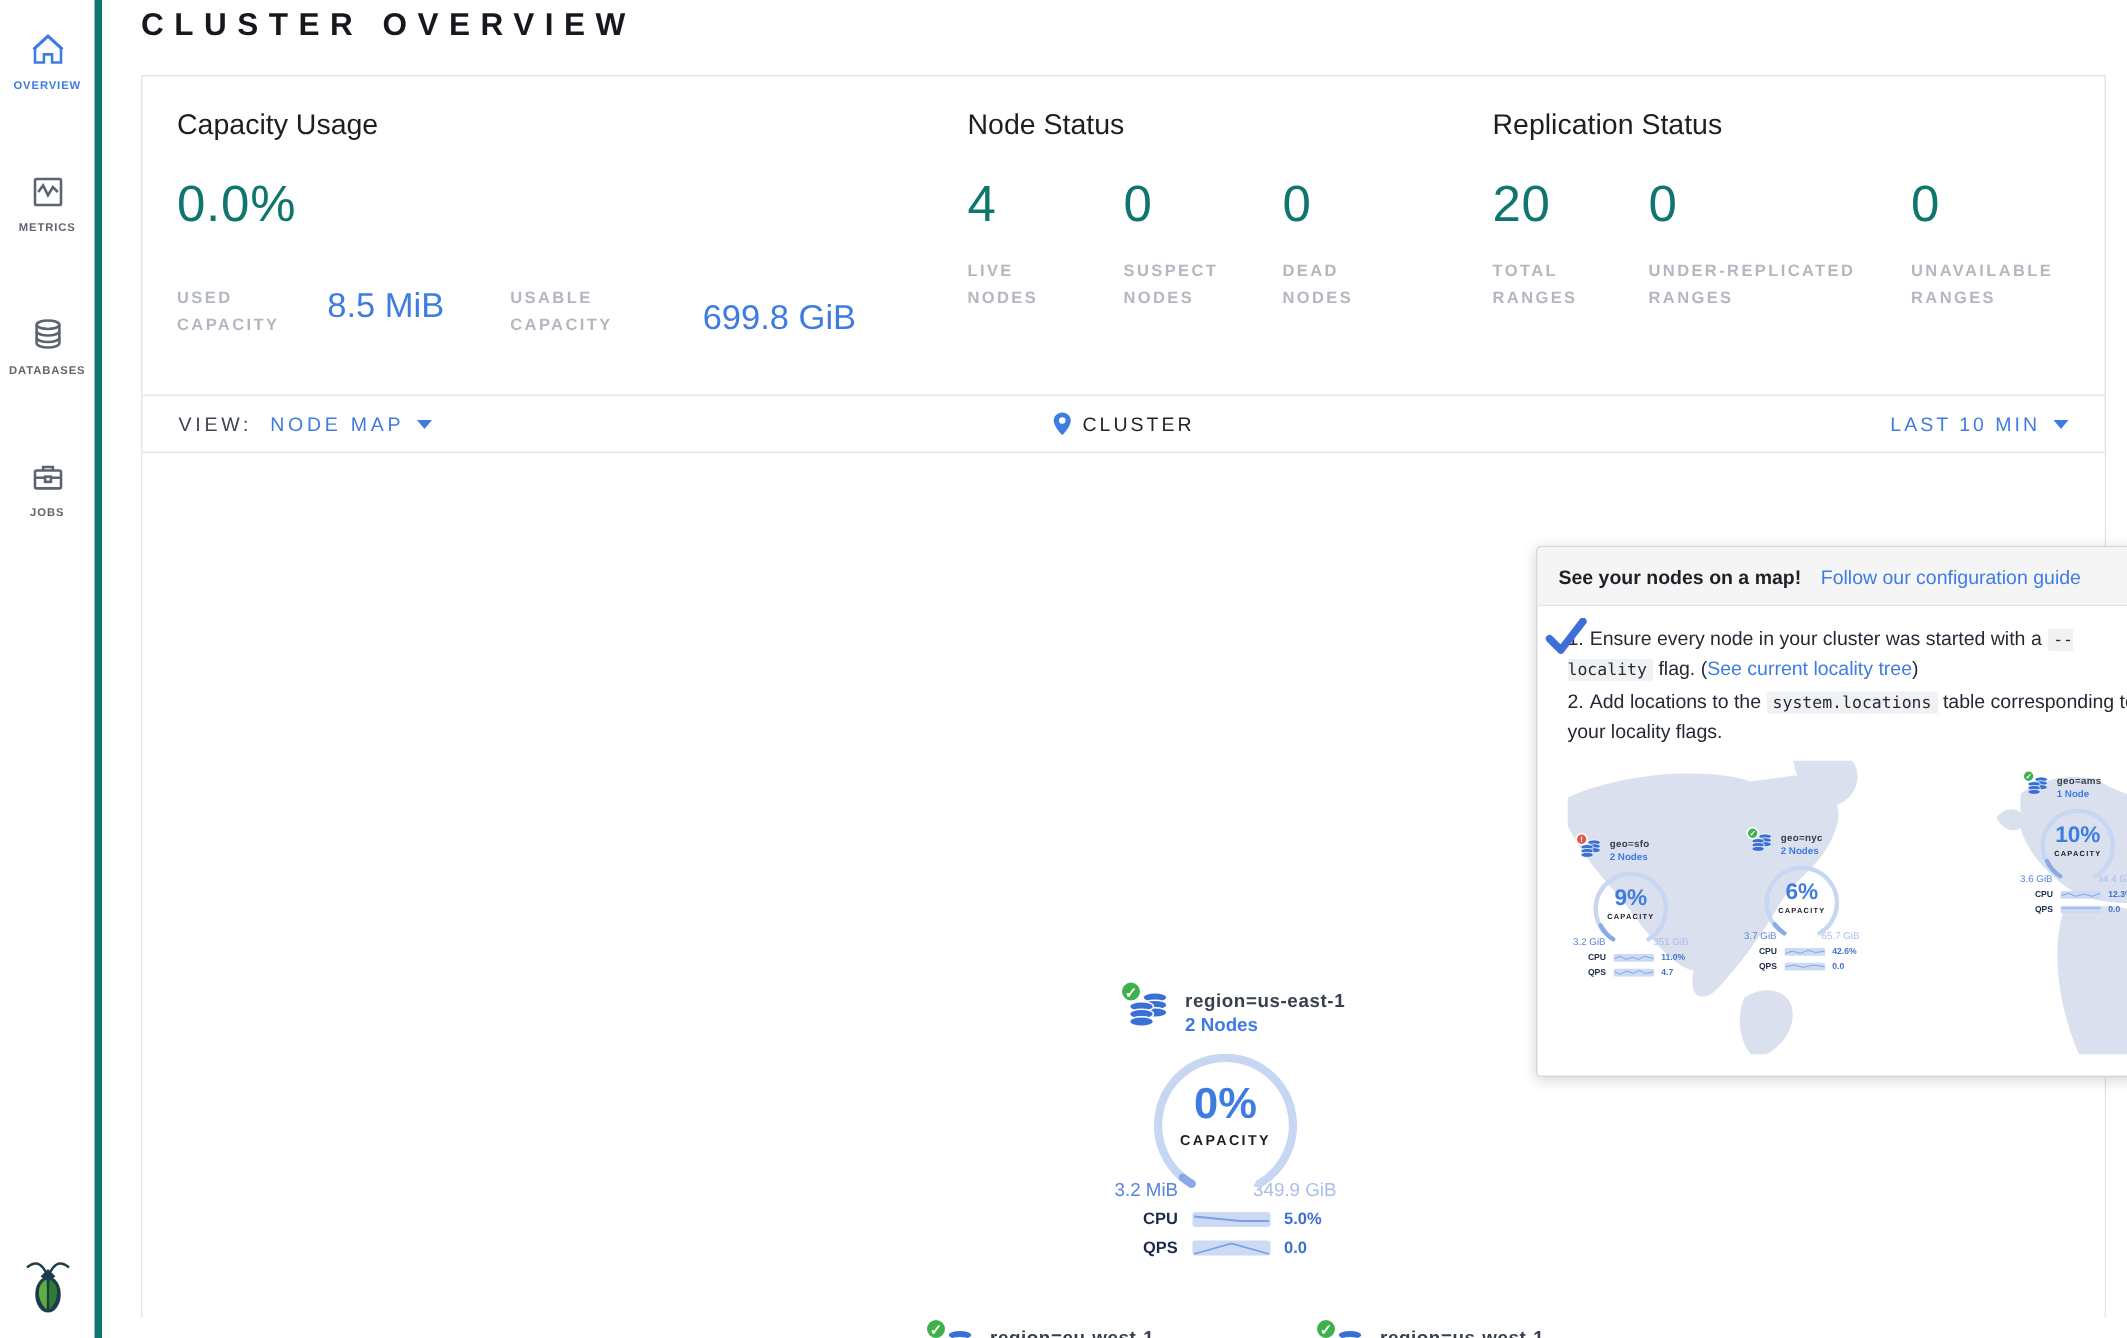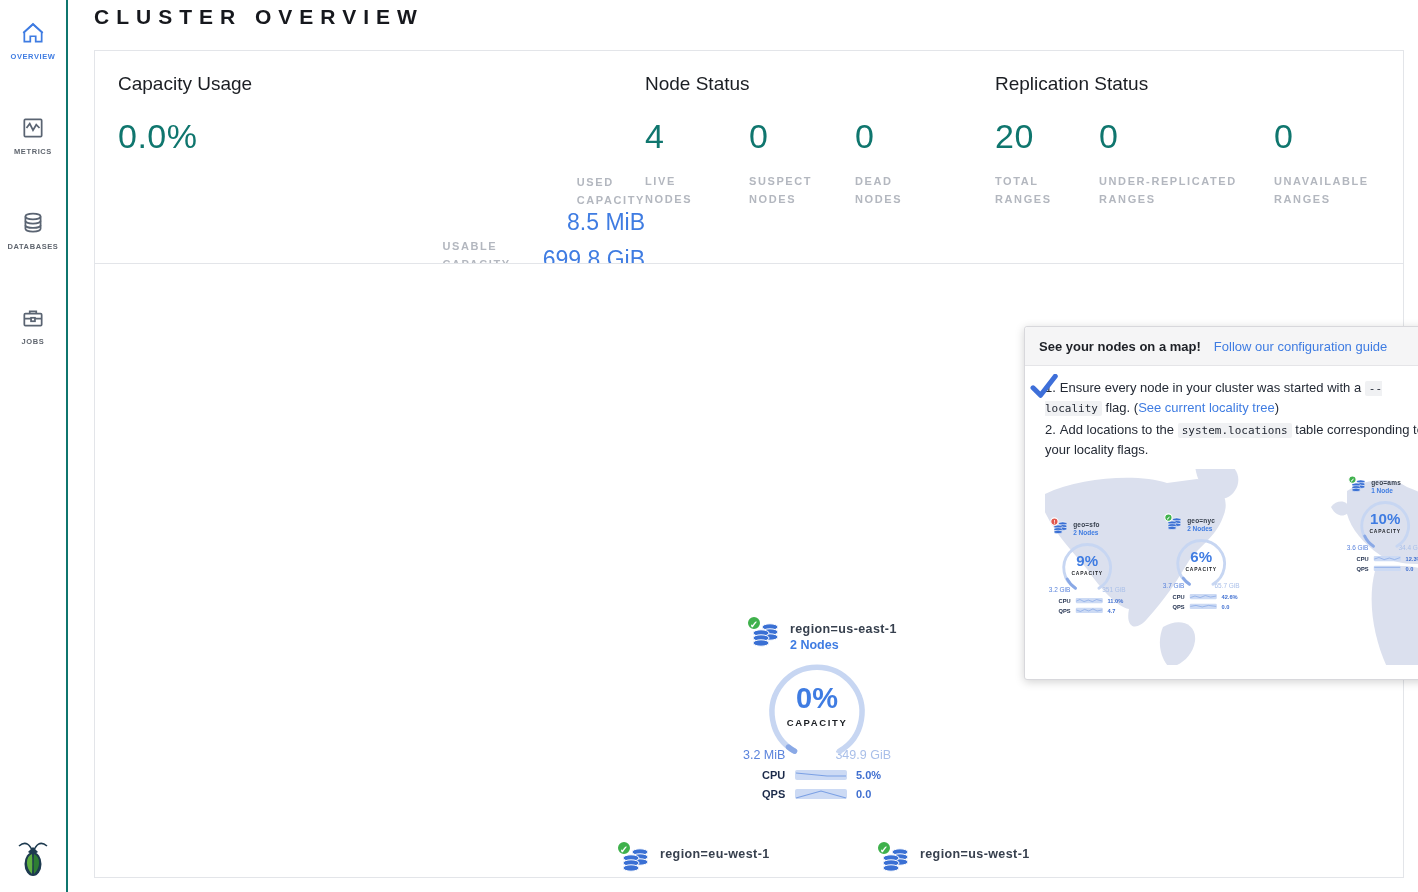--- a/index.html
+++ b/index.html
@@ -1,20 +1,20 @@
 <!DOCTYPE html>
 <html><head>
 <meta charset="utf-8">
 <style>
   * { margin:0; padding:0; box-sizing:border-box; }
   html,body { width:1418px; height:892px; background:#fff; font-family:"Liberation Sans",sans-serif; overflow:hidden; }
   .app { display:flex; width:1418px; height:892px; }
 
   
-  .sidebar { width:68px; min-width:68px; height:892px; background:#fff; border-right:2px solid #0f766e; display:flex; flex-direction:column; align-items:center; position:relative; }
+  .sidebar { width:68px; min-width:68px; height:892px; background:#fff; border-right:5px solid #0f766e; display:flex; flex-direction:column; align-items:center; position:relative; }
   .side-item { display:flex; flex-direction:column; align-items:center; margin-top:14px; cursor:pointer; width:100%; padding:6px 0; }
   .side-item + .side-item { margin-top:42px; }
   .side-item .lbl { margin-top:6px; font-size:7.5px; font-weight:bold; letter-spacing:.6px; color:#60666f; }
   .side-item.active .lbl { color:#3f7ce2; }
   .side-item svg { stroke:#5a6472; }
   .side-item.active svg { stroke:#3f7ce2; }
   .side-logo { position:absolute; bottom:10px; left:50%; transform:translateX(-50%); cursor:pointer; }
 
   
   .main { flex:1; position:relative; }
@@ -28,24 +28,24 @@
   .grp-nodes { width:350px; }
   .grp-repl { flex:1; }
 
   .cap-row { display:flex; margin-top:22px; }
   .big-num { font-size:34px; color:#0f766e; letter-spacing:.5px; }
   .cap-bar-block { margin-left:40px; margin-top:4px; position:relative; }
   .cap-bar { width:250px; height:21px; background:#e4e7ee; position:relative; }
   .cap-bar .dark-seg { position:absolute; right:0; top:0; height:21px; width:37px; background:#d2d6e0; }
   .tickline { position:absolute; top:26px; width:1px; height:6px; background:#c4c7d0; }
   .tick-label { position:absolute; top:34px; transform:translateX(-50%); font-size:12.5px; color:#3c414b; white-space:nowrap; }
-  .cap-values { display:flex; margin-top:17px; align-items:flex-end;flex-direction:column; }
+  .cap-values { display:flex; margin-top:34px; align-items:flex-start; }
   .small-label { font-size:11px; font-weight:bold; letter-spacing:1.6px; color:#b3b7bf; line-height:1.65; }
   .blue-val { font-size:23px; color:#3f7ce2; margin-left:32px; padding-bottom:1px; }
-  .usable-pair { margin-left:44px; display:flex; align-items:flex-end; }
+  .usable-pair { margin-left:44px; display:flex; align-items:flex-end;gap:28px; }
 
   .stat-row { display:flex; margin-top:22px; }
   .stat-item { display:flex; flex-direction:column; }
   .stat-item .small-label { margin-top:16px; }
 
   
   .map-panel { left:26px; top:263px; width:1310px; height:615px; }
   .viewbar { height:38px; border-bottom:1px solid #e7e8ec; display:flex; align-items:center; padding:0 24px; position:relative; }
   .viewbar .vlabel { font-size:13px; letter-spacing:2.5px; color:#3e4452; font-weight:500; }
   .dropdown { display:flex; align-items:center; cursor:pointer; margin-left:12px; }
@@ -228,20 +228,38 @@
             <div class="small-label">
                 <div>UNAVAILABLE</div>
                 <div>RANGES</div>
               </div>
           </div>
         </div>
       </div>
     </section>
 
     <section class="panel map-panel">
+      <div class="viewbar">
+        <span class="vlabel">VIEW:</span>
+        <div class="dropdown">
+          <span class="dval">NODE MAP</span>
+          <span class="caret"></span>
+        </div>
+        <div class="crumb">
+          <svg width="13" height="17" viewBox="0 0 24 30">
+            <path d="M12 1 C6 1 1.5 5.5 1.5 11 C1.5 19 12 29 12 29 S22.5 19 22.5 11 C22.5 5.5 18 1 12 1 Z" fill="#3f7ce2"></path>
+            <circle cx="12" cy="11" r="4" fill="#fff"></circle>
+          </svg>
+          <span class="ctext">CLUSTER</span>
+        </div>
+        <div class="timerange dropdown">
+          <span class="dval">LAST 10 MIN</span>
+          <span class="caret"></span>
+        </div>
+      </div>
 
       <div class="map-area">
 
         <div class="node-card nc-0">
           <div class="node-head">
             <span class="node-badge">✓</span>
             <svg width="28" height="26" viewBox="0 0 28 26">
               <g fill="#3a70d4" stroke="#fff" stroke-width="1">
                 <ellipse cx="18" cy="5" rx="8" ry="3.2"></ellipse>
                   <ellipse cx="18" cy="10" rx="8" ry="3.2"></ellipse>

